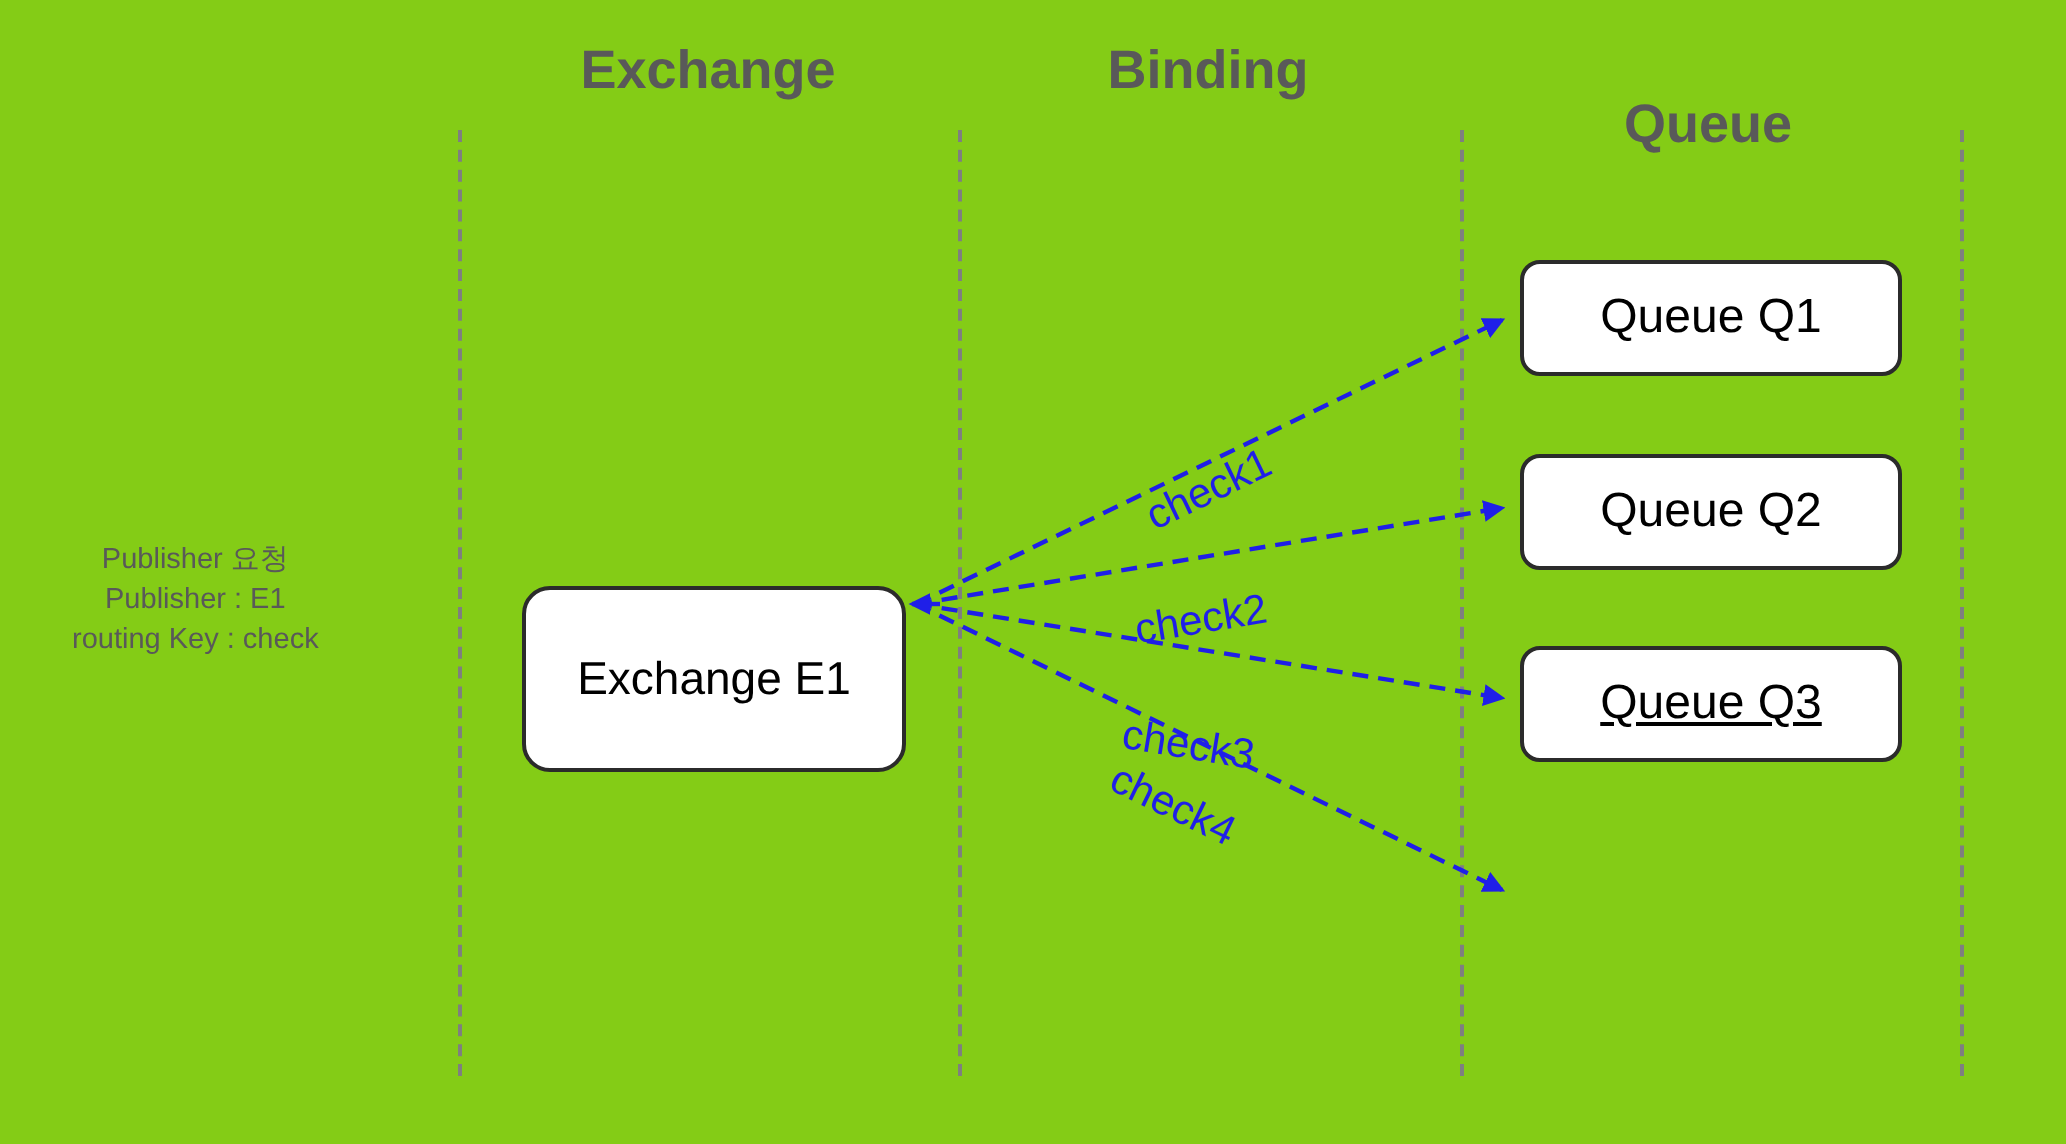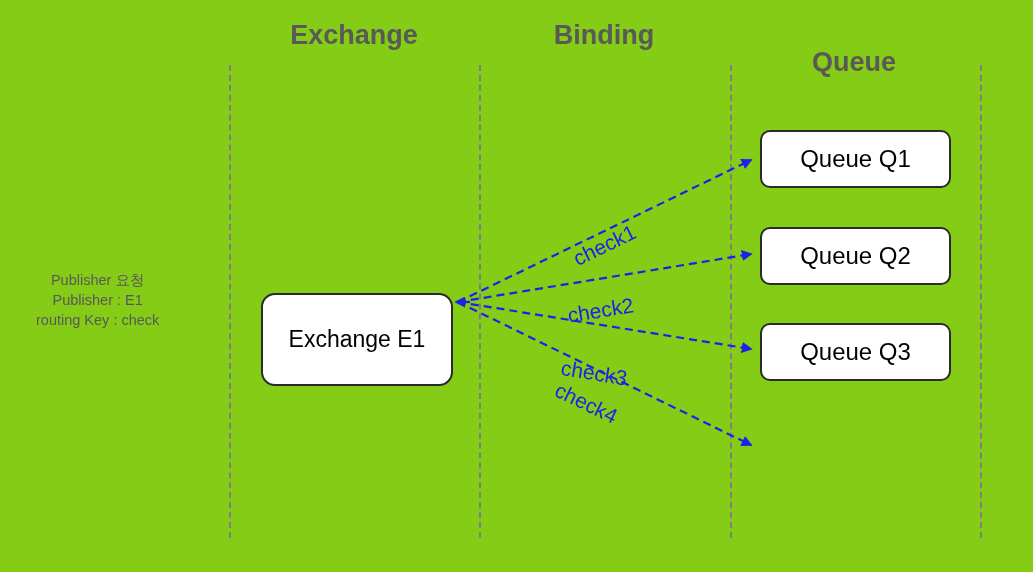--- a/index.html
+++ b/index.html
@@ -72,21 +72,21 @@
   }
   .node.queue {
     left: 760px;
     width: 191px;
     height: 58px;
     border-radius: 10px;
     font-size: 24px;
   }
   .node.q1 { top: 130px; }
   .node.q2 { top: 227px; }
-  .node.q3 { top: 323px; }
+  .node.q3 { top: 323px; text-decoration: underline; }
   .node.q4 { top: 419px; }
   
   #arrows {
     position: absolute;
     left: 0;
     top: 0;
     width: 1033px;
     height: 572px;
     pointer-events: none;
   }

